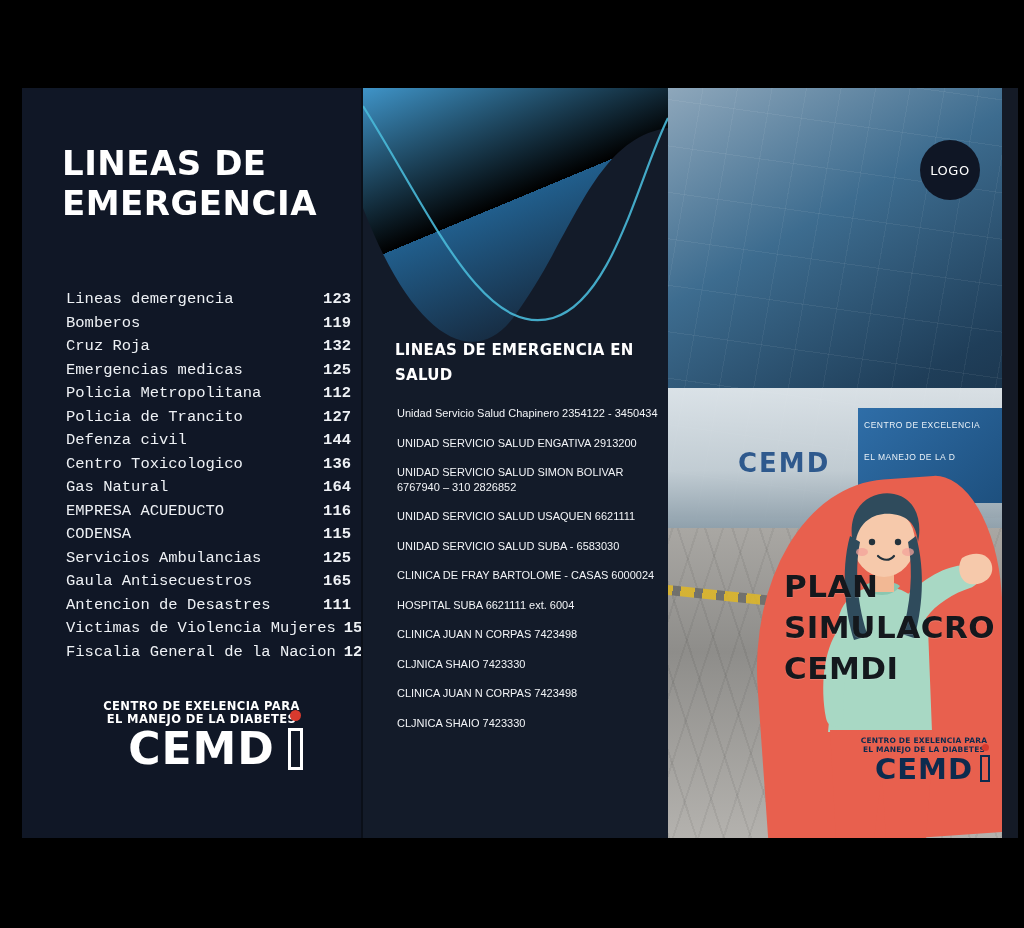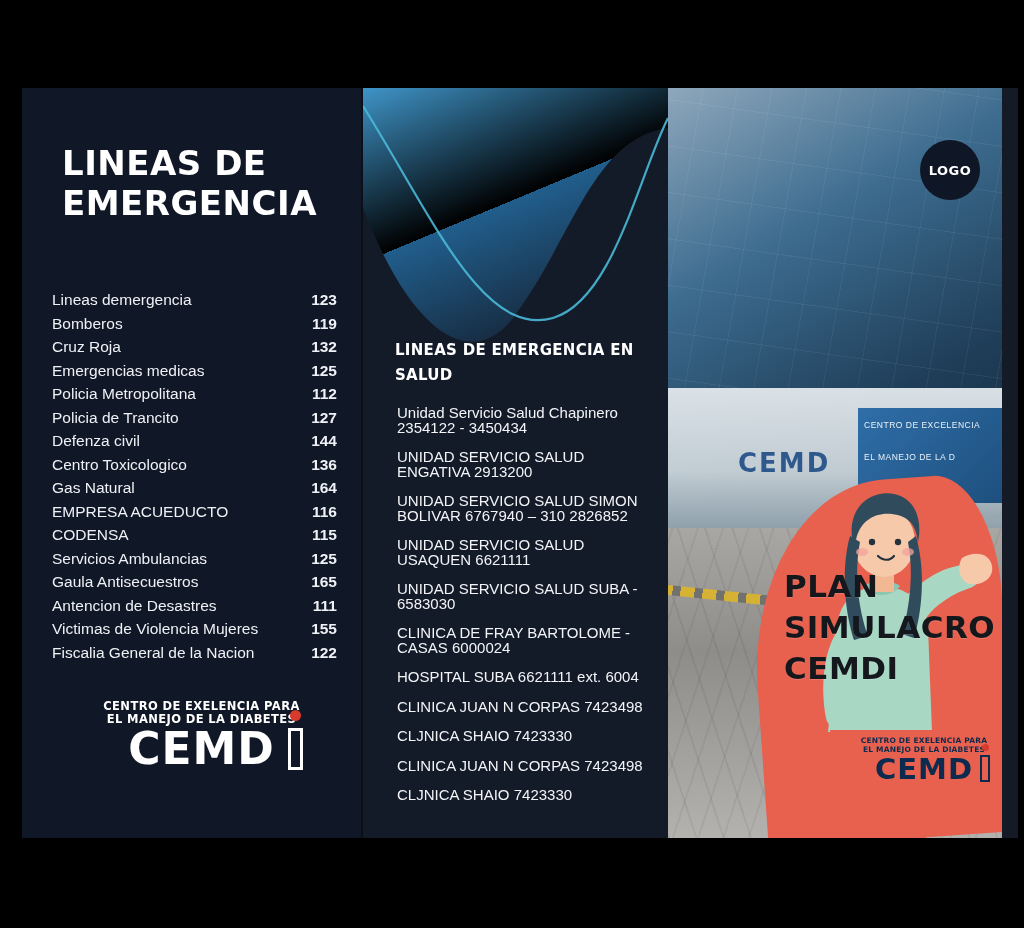--- a/index.html
+++ b/index.html
@@ -60,23 +60,24 @@
     color: #ffffff;
     font-size: 34px;
     line-height: 40px;
     font-weight: bold;
     letter-spacing: 0.5px;
     font-family: "DejaVu Sans", sans-serif;
   }
 
   .emergency-list {
     position: absolute;
-    left: 30px;
+    left: 44px;
     top: 200px;
     width: 285px;
+    font-family: Liberation Mono, monospace;
   }
   .em-row {
     display: flex;
     justify-content: space-between;
     align-items: baseline;
     color: #eef1f5;
     font-size: 15.5px;
     line-height: 23.5px;
     white-space: nowrap;
   }
@@ -157,21 +158,21 @@
     font-family: "DejaVu Sans", sans-serif;
   }
   .health-list {
     position: absolute;
     left: 34px;
     top: 318px;
     width: 262px;
   }
   .hl-item {
     color: #f2f4f7;
-    font-size: 15px;
+    font-size: 11px;
     line-height: 14.5px;
     margin-bottom: 15px;
     white-space: pre-line;
   }
 
   
   .panel-right {
     position: absolute;
     left: 646px;
     top: 0;
@@ -274,21 +275,21 @@
   .logo-badge {
     position: absolute;
     right: 22px;
     top: 52px;
     width: 60px;
     height: 60px;
     border-radius: 50%;
     background: #0f1625;
     color: #ffffff;
     font-size: 13px;
-    font-weight: bold;
+    font-weight: normal;
     display: flex;
     align-items: center;
     justify-content: center;
     letter-spacing: 0.5px;
     font-family: "DejaVu Sans", sans-serif;
   }
 
   .plan-title {
     position: absolute;
     left: 92px;

